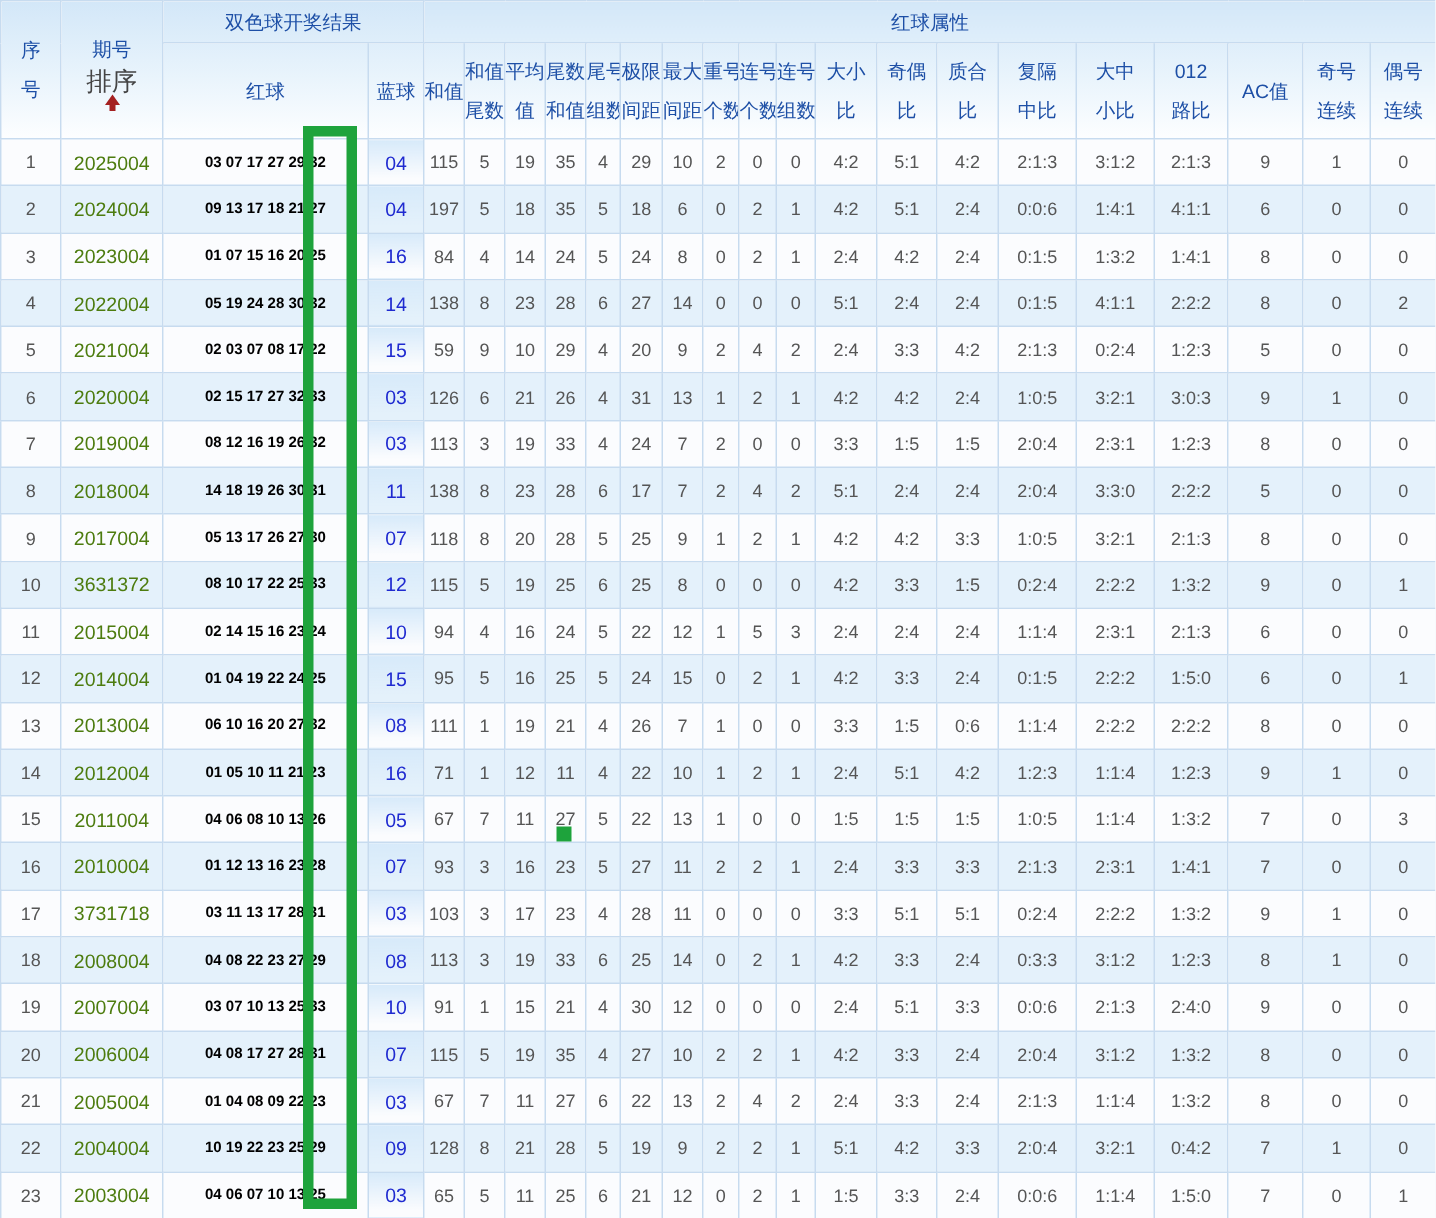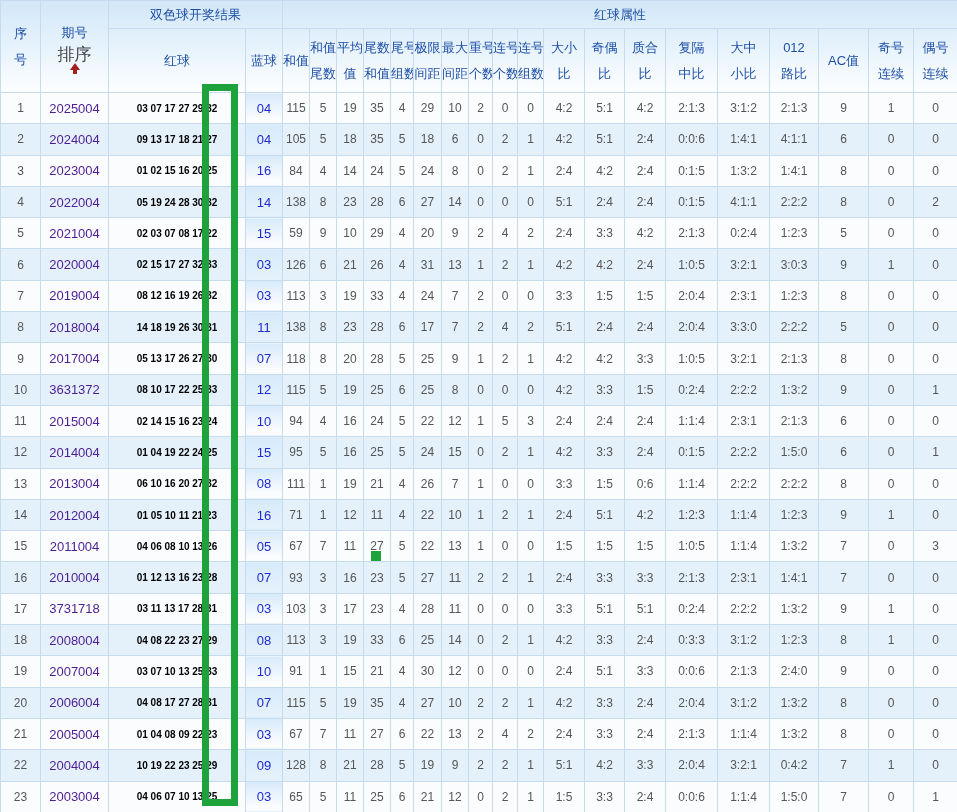--- a/index.html
+++ b/index.html
@@ -13,21 +13,21 @@
     padding:0;overflow:hidden;white-space:nowrap;
   }
   thead{background:linear-gradient(180deg,#d3e7f8 0%,#e9f4fc 55%,#fdfeff 100%);}
   thead th{color:#1d4fa6;font-size:13px;font-weight:normal;}
   tr.g1{height:28px;}
   tr.g2{height:64px;}
   tbody tr{height:31.3px;}
   tbody tr:nth-child(odd){background:#fbfcfe;}
   tbody tr:nth-child(even){background:#e4f1fb;}
   td.c-seq{color:#555;font-size:12px;}
-  td.c-period{color:#4c1d95;font-size:13px;margin-left:19px;}
+  td.c-period{color:#4d7c0f;font-size:13px;margin-left:19px;}
   td.c-reds{color:#000000;font-weight:bold;font-size:10px;letter-spacing:0;}
   td.c-blue{color:#1f2ad0;font-weight:normal;font-size:13px;
     background:linear-gradient(180deg,#d7eafa 0%,rgba(255,255,255,0) 85%);}
   td.c-val{color:#555;font-size:12px;}
   .hline{display:block;line-height:26px;}
   .sort-label{display:block;font-size:17px;color:#444;line-height:14px;margin-top:2px;}
   .sort-arrow{width:0;height:0;margin:1px auto 0 auto;
     border-left:5px solid transparent;border-right:5px solid transparent;
     border-bottom:7px solid #a42020;}
   .sort-stem{width:4px;height:4px;background:#a42020;margin:0 auto;}
@@ -187,21 +187,21 @@
           <td class="c-val">2:1:3</td>
           <td class="c-val">9</td>
           <td class="c-val">1</td>
           <td class="c-val">0</td>
         </tr>
         <tr>
           <td class="c-seq">2</td>
           <td class="c-period">2024004</td>
           <td class="c-reds">09 13 17 18 21 27</td>
           <td class="c-blue">04</td>
-          <td class="c-val">105</td>
+          <td class="c-val">197</td>
           <td class="c-val">5</td>
           <td class="c-val">18</td>
           <td class="c-val">35</td>
           <td class="c-val">5</td>
           <td class="c-val">18</td>
           <td class="c-val">6</td>
           <td class="c-val">0</td>
           <td class="c-val">2</td>
           <td class="c-val">1</td>
           <td class="c-val">4:2</td>
@@ -210,21 +210,21 @@
           <td class="c-val">0:0:6</td>
           <td class="c-val">1:4:1</td>
           <td class="c-val">4:1:1</td>
           <td class="c-val">6</td>
           <td class="c-val">0</td>
           <td class="c-val">0</td>
         </tr>
         <tr>
           <td class="c-seq">3</td>
           <td class="c-period">2023004</td>
-          <td class="c-reds">01 02 15 16 20 25</td>
+          <td class="c-reds">01 07 15 16 20 25</td>
           <td class="c-blue">16</td>
           <td class="c-val">84</td>
           <td class="c-val">4</td>
           <td class="c-val">14</td>
           <td class="c-val">24</td>
           <td class="c-val">5</td>
           <td class="c-val">24</td>
           <td class="c-val">8</td>
           <td class="c-val">0</td>
           <td class="c-val">2</td>

